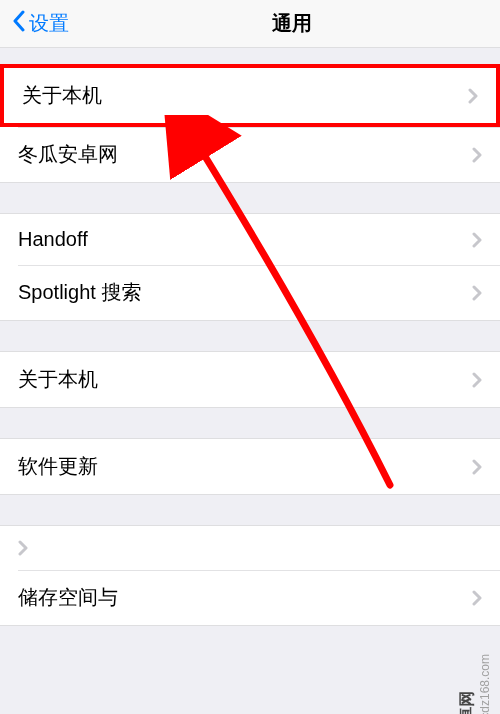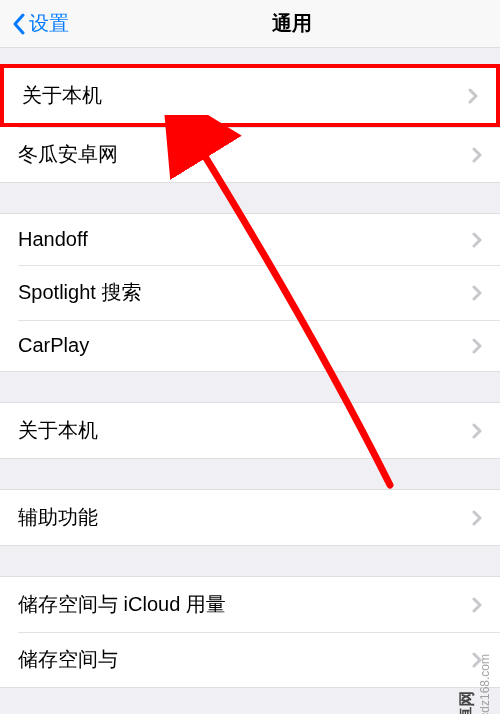--- a/index.html
+++ b/index.html
@@ -19,21 +19,20 @@
       display: flex;
       align-items: center;
       height: 48px;
       background: #f8f8f8;
       border-bottom: 1px solid #dedee0;
       position: relative;
       padding: 0 12px;
     }
     .back-button {
       display: flex;
-      align-items: center;
       color: #007aff;
       font-size: 20px;
       cursor: pointer;
     }
     .back-chevron {
       width: 13px;
       height: 22px;
       margin-right: 4px;
     }
     .header-title {
@@ -155,46 +154,39 @@
         <svg class="chevron" viewBox="0 0 10 16">
           <polyline points="2,2 8,8 2,14" stroke-linecap="round" stroke-linejoin="round"></polyline>
         </svg>
       </div>
       <div class="row">
         <span>Spotlight 搜索</span>
         <svg class="chevron" viewBox="0 0 10 16">
           <polyline points="2,2 8,8 2,14" stroke-linecap="round" stroke-linejoin="round"></polyline>
         </svg>
       </div>
-      <div class="row">
-        <span>CarPlay</span>
-        <svg class="chevron" viewBox="0 0 10 16">
-          <polyline points="2,2 8,8 2,14" stroke-linecap="round" stroke-linejoin="round"></polyline>
-        </svg>
-      </div>
     </div>
     <div class="section">
       <div class="row">
         <span>关于本机</span>
         <svg class="chevron" viewBox="0 0 10 16">
           <polyline points="2,2 8,8 2,14" stroke-linecap="round" stroke-linejoin="round"></polyline>
         </svg>
       </div>
     </div>
     <div class="section">
       <div class="row">
-        <span>辅助功能</span>
-        <svg class="chevron" viewBox="0 0 10 16">
-          <polyline points="2,2 8,8 2,14" stroke-linecap="round" stroke-linejoin="round"></polyline>
-        </svg>
-      </div>
-    </div>
-    <div class="section">
-      <div class="row">
-        <span>储存空间与 iCloud 用量</span>
+        <span>软件更新</span>
+        <svg class="chevron" viewBox="0 0 10 16">
+          <polyline points="2,2 8,8 2,14" stroke-linecap="round" stroke-linejoin="round"></polyline>
+        </svg>
+      </div>
+    </div>
+    <div class="section">
+      <div class="row">
         <svg class="chevron" viewBox="0 0 10 16">
           <polyline points="2,2 8,8 2,14" stroke-linecap="round" stroke-linejoin="round"></polyline>
         </svg>
       </div>
       <div class="row">
         <span>储存空间与</span>
         <svg class="chevron" viewBox="0 0 10 16">
           <polyline points="2,2 8,8 2,14" stroke-linecap="round" stroke-linejoin="round"></polyline>
         </svg>
       </div>

